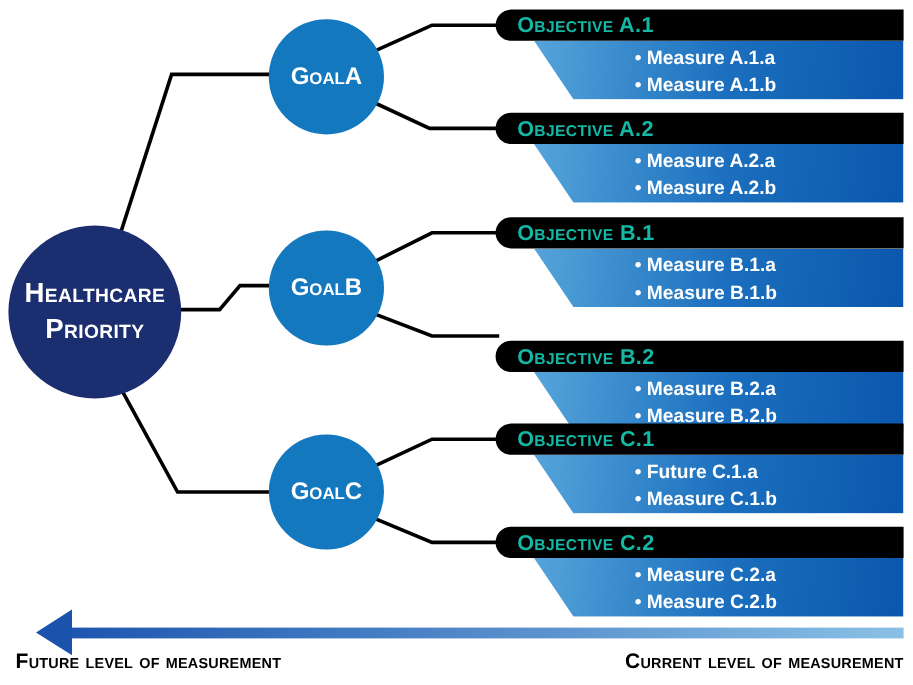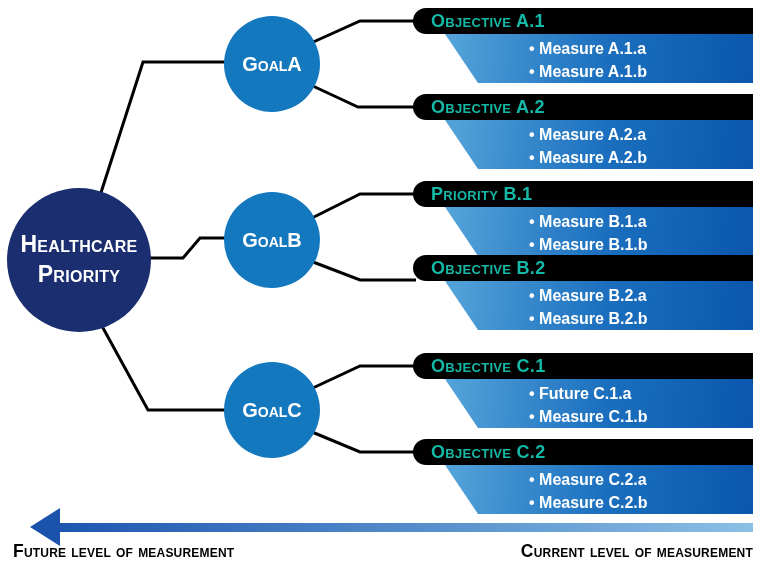--- a/index.html
+++ b/index.html
@@ -21,21 +21,21 @@
   }
   .root-circle .lbl { width:122px; }
   .goal-circle { width:96px; height:96px; background:#1478BE; font-size:20px; line-height:1.12; }
   .goal-a { left:224px; top:16px; }
   .goal-b { left:224px; top:192px; }
   .goal-c { left:224px; top:362px; }
 
   
   .obj-group { position:absolute; left:413px; width:340px; z-index:1; }
   .g1 { top:8px; }  .g2 { top:94px; }  .g3 { top:181px; }
-  .g4 { top:255px; } .g5 { top:353px; } .g6 { top:439px; }
+  .g4 { top:284px; } .g5 { top:353px; } .g6 { top:439px; }
   .obj-bar {
     position:relative; height:26px; background:#000; border-radius:13px 0 0 13px;
     color:#14b8a6; font-weight:bold; font-variant:small-caps; font-size:18px;
     line-height:26px; padding-left:18px; box-sizing:border-box; letter-spacing:.3px;
     z-index:2;
   }
   .measure-panel {
     position:absolute; left:32px; top:26px; width:308px; height:49px;
     clip-path:polygon(0 0, 100% 0, 100% 100%, 33px 100%);
     background:linear-gradient(96deg, #55A4DA 0%, #1B6FBE 52%, #0A57AD 100%);
@@ -105,21 +105,21 @@
     </div>
   </div>
   <div class="obj-group g2">
     <div class="obj-bar">Objective A.2</div>
     <div class="measure-panel">
       <div class="measure">• Measure A.2.a</div>
       <div class="measure">• Measure A.2.b</div>
     </div>
   </div>
   <div class="obj-group g3">
-    <div class="obj-bar">Priority B.1</div>
+    <div class="obj-bar">Objective B.1</div>
     <div class="measure-panel">
       <div class="measure">• Measure B.1.a</div>
       <div class="measure">• Measure B.1.b</div>
     </div>
   </div>
   <div class="obj-group g4">
     <div class="obj-bar">Objective B.2</div>
     <div class="measure-panel">
       <div class="measure">• Measure B.2.a</div>
       <div class="measure">• Measure B.2.b</div>

